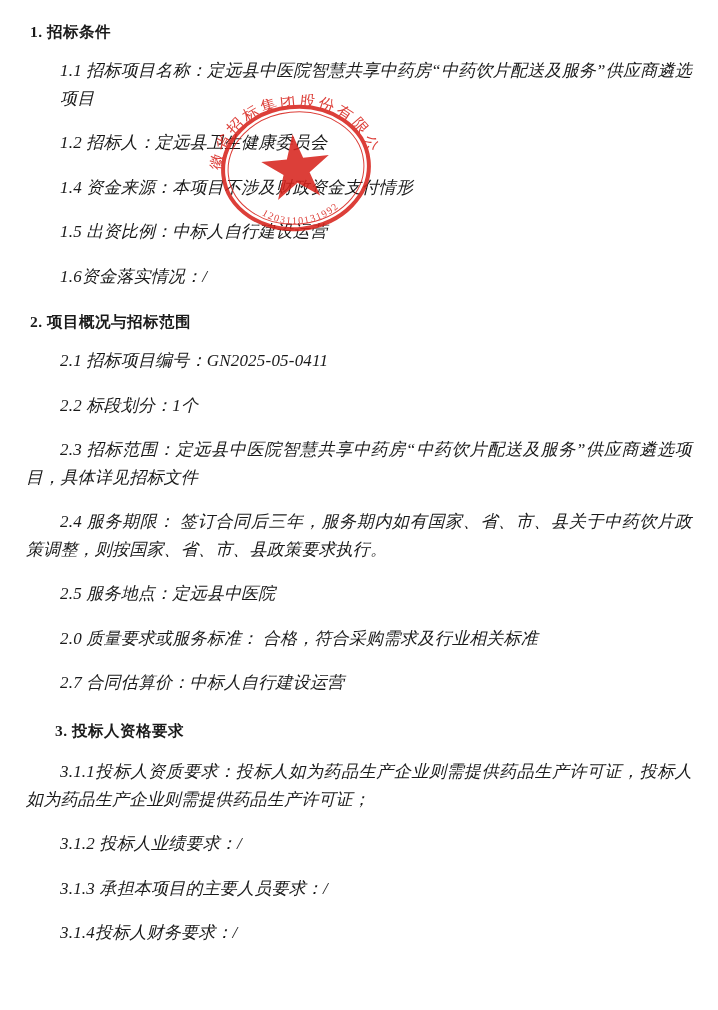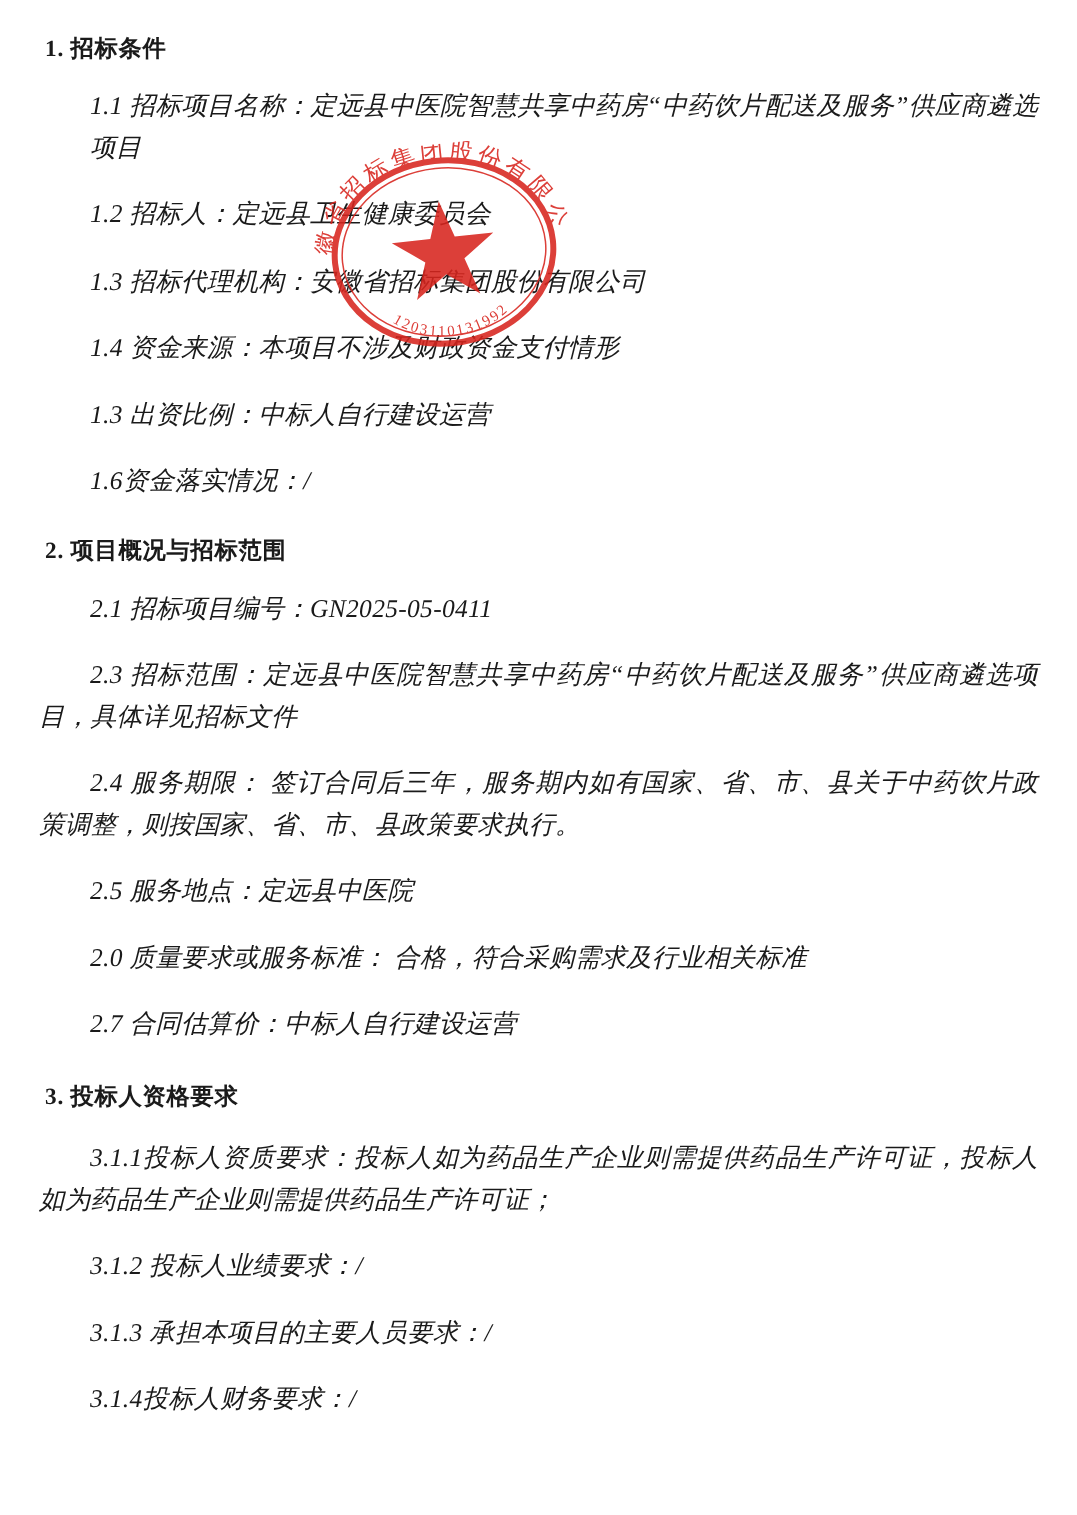--- a/index.html
+++ b/index.html
@@ -23,21 +23,21 @@
     padding: 22px 26px 10px 26px;
   }
   .h-section {
     font-size: 15.5px;
     font-weight: bold;
     margin: 0 0 14px 0;
     padding-left: 4px;
     letter-spacing: 0.5px;
   }
   .h-section.sec2 { margin-top: 22px; }
-  .h-section.sec3 { margin-top: 24px; margin-bottom: 16px; }
+  .h-section.sec3 { margin-top: 24px; margin-bottom: 16px; margin-left: 25px; }
   .para {
     font-size: 17px;
     line-height: 1.62;
     margin: 0 0 17px 0;
     padding-left: 34px;
     text-align: justify;
     letter-spacing: 0.2px;
     font-style: italic;
   }
   .hang {
@@ -62,27 +62,27 @@
   }
 </style>
 </head>
 <body>
 
 <div class="page">
 
   <h2 class="h-section sec1">1. 招标条件</h2>
   <p class="para">1.1  招标项目名称：定远县中医院智慧共享中药房“中药饮片配送及服务”供应商遴选项目</p>
   <p class="para">1.2  招标人：定远县卫生健康委员会</p>
-  <p class="para">1.3  招标代理机构：安徽省招标集团股份有限公司</p>
   <p class="para">1.4  资金来源：本项目不涉及财政资金支付情形</p>
-  <p class="para">1.3  出资比例：中标人自行建设运营</p>
+  <p class="para">1.5  出资比例：中标人自行建设运营</p>
   <p class="para">1.6资金落实情况：/</p>
 
   <h2 class="h-section sec2">2. 项目概况与招标范围</h2>
   <p class="para">2.1  招标项目编号：GN2025-05-0411</p>
+  <p class="para">2.2  标段划分：1个</p>
   <p class="para hang">2.3  招标范围：定远县中医院智慧共享中药房“中药饮片配送及服务”供应商遴选项目，具体详见招标文件</p>
   <p class="para hang">2.4  服务期限：  签订合同后三年，服务期内如有国家、省、市、县关于中药饮片政策调整，则按国家、省、市、县政策要求执行。</p>
   <p class="para">2.5  服务地点：定远县中医院</p>
   <p class="para">2.0  质量要求或服务标准：  合格，符合采购需求及行业相关标准</p>
   <p class="para">2.7  合同估算价：中标人自行建设运营</p>
 
   <h2 class="h-section sec3">3.   投标人资格要求</h2>
   <p class="para hang">3.1.1投标人资质要求：投标人如为药品生产企业则需提供药品生产许可证，投标人如为药品生产企业则需提供药品生产许可证；</p>
   <p class="para">3.1.2  投标人业绩要求：/</p>
   <p class="para">3.1.3  承担本项目的主要人员要求：/</p>

